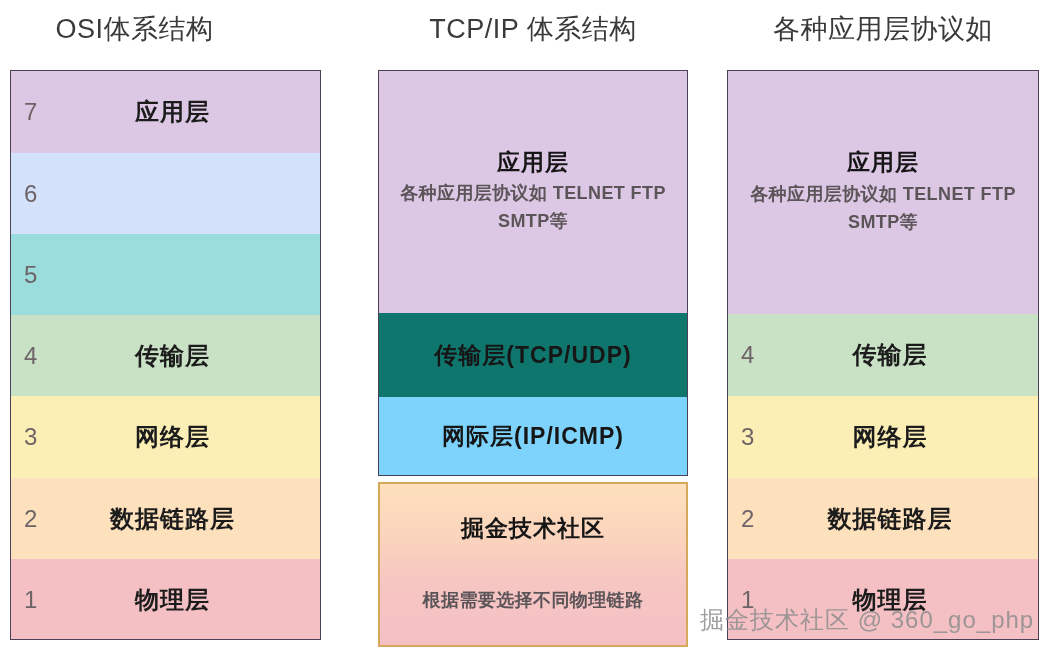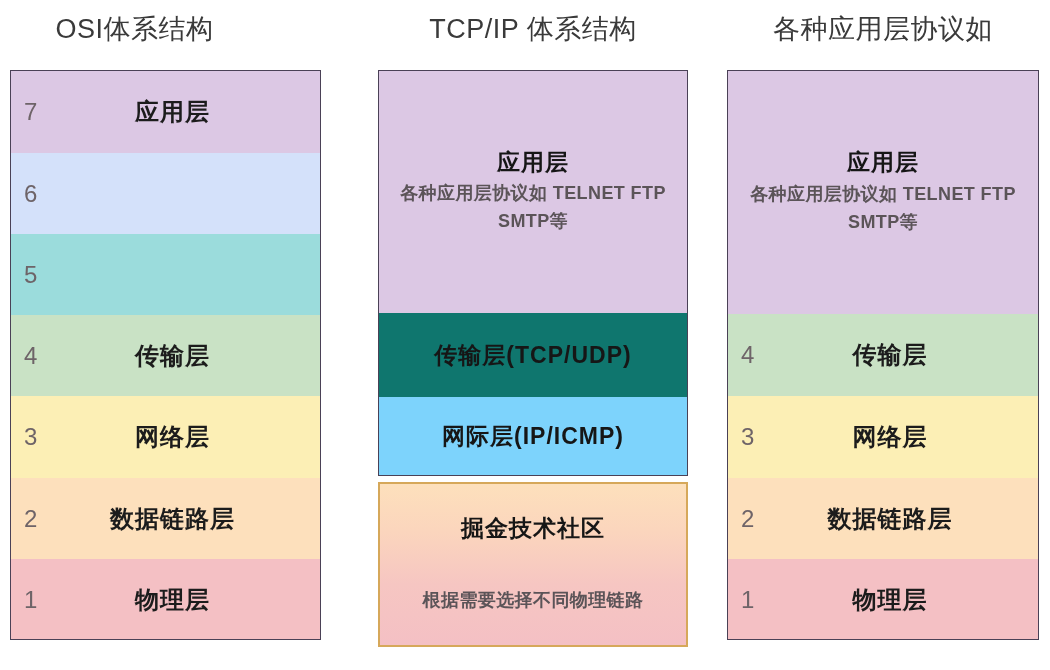--- a/index.html
+++ b/index.html
@@ -184,14 +184,15 @@
         <span class="lname pad">数据链路层</span>
       </div>
 
       <div class="layer" style="top:488px;height:82px;background:#f4c0c4;">
         <span class="num">1</span>
         <span class="lname pad">物理层</span>
       </div>
     </div>
   </div>
 
+  <div class="watermark" style="left:700px;top:604px;">掘金技术社区 @ 360_go_php</div>
 
 </div>
 
 </body></html>

